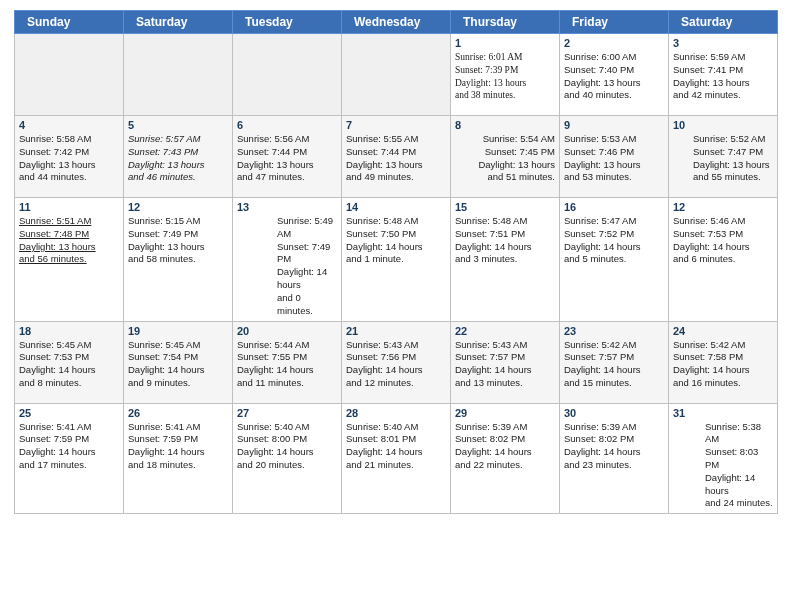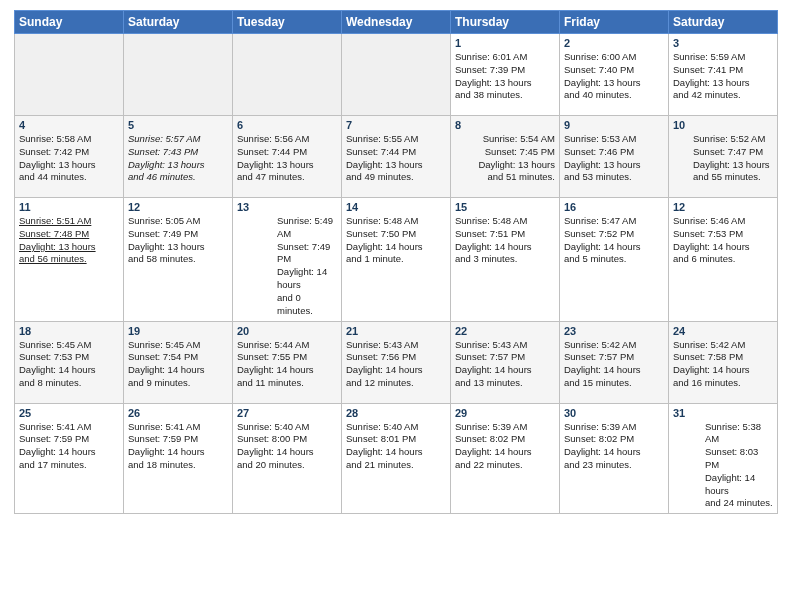--- a/index.html
+++ b/index.html
@@ -45,21 +45,21 @@
     table {
       width: 100%;
       border-collapse: collapse;
       table-layout: fixed;
     }
     thead th {
       background: #3a6eb5;
       color: #fff;
       font-size: 12px;
       font-weight: bold;
-      padding: 4px 4px;
+      padding: 4px 12px;
       text-align: left;
       border: 1px solid #5a8ed5;
     }
     tbody td {
       vertical-align: top;
       border: 1px solid #c0c0c0;
       padding: 3px 4px;
       height: 82px;
       background: #fff;
       font-size: 10px;
@@ -102,21 +102,21 @@
       </tr>
     </thead>
     <tbody id="calendar-body">
     <tr>
           <td class="empty-cell"></td>
           <td class="empty-cell"></td>
           <td class="empty-cell"></td>
           <td class="empty-cell"></td>
           <td>
             <span class="day-num">1</span>
-            <div class="cell-text" style="white-space: pre-line;">Sunrise: 6:01 AM
+            <div class="cell-text" style="white-space: pre-line; font-family: Liberation Serif, serif;">Sunrise: 6:01 AM
 Sunset: 7:39 PM
 Daylight: 13 hours
 and 38 minutes.</div>
           </td>
           <td>
             <span class="day-num">2</span>
             <div class="cell-text" style="white-space: pre-line;">Sunrise: 6:00 AM
 Sunset: 7:40 PM
 Daylight: 13 hours
 and 40 minutes.</div>
@@ -183,21 +183,21 @@
         <tr>
           <td>
             <span class="day-num">11</span>
             <div class="cell-text" style="white-space: pre-line; text-decoration: underline;">Sunrise: 5:51 AM
 Sunset: 7:48 PM
 Daylight: 13 hours
 and 56 minutes.</div>
           </td>
           <td>
             <span class="day-num">12</span>
-            <div class="cell-text" style="white-space: pre-line;">Sunrise: 5:05 AM
+            <div class="cell-text" style="white-space: pre-line;">Sunrise: 5:15 AM
 Sunset: 7:49 PM
 Daylight: 13 hours
 and 58 minutes.</div>
           </td>
           <td>
             <span class="day-num">13</span>
             <div class="cell-text" style="white-space: pre-line; margin-left: 40px;">Sunrise: 5:49 AM
 Sunset: 7:49 PM
 Daylight: 14 hours
 and 0 minutes.</div>

